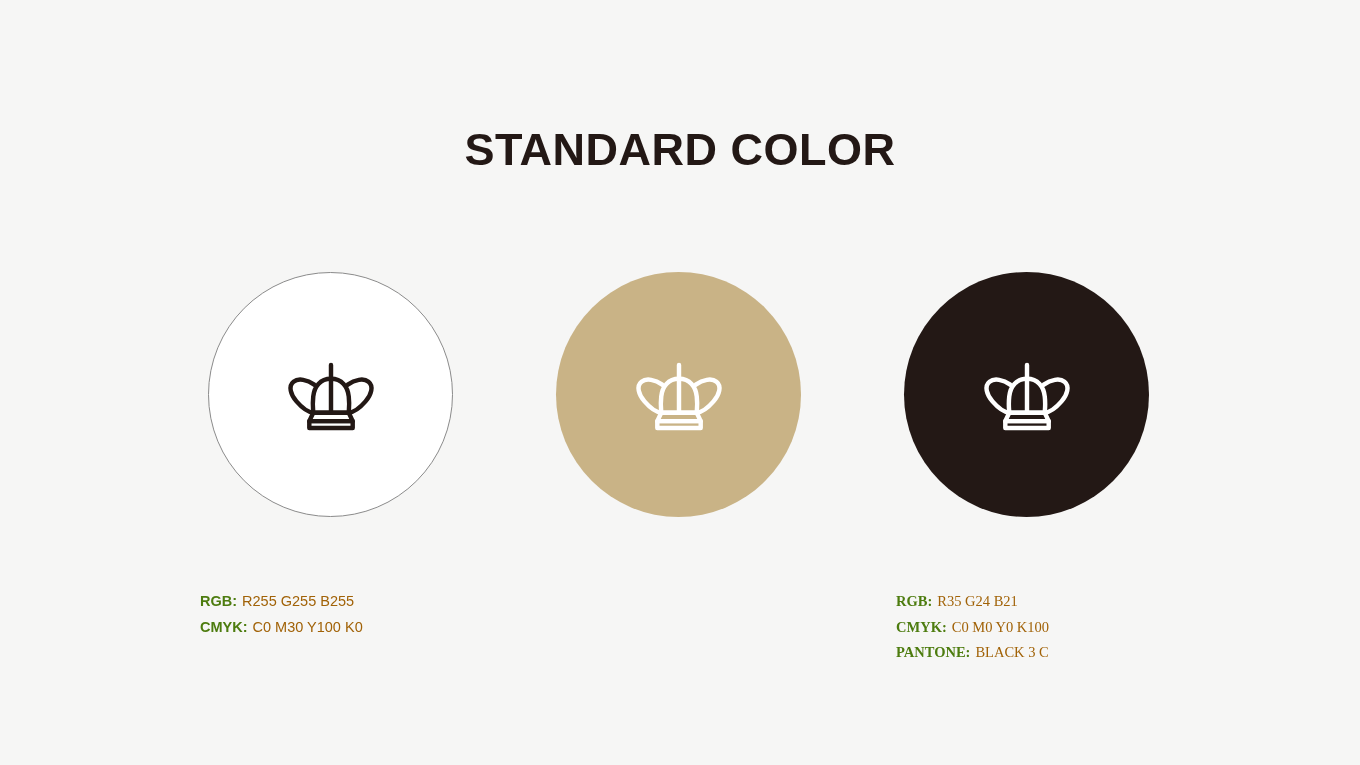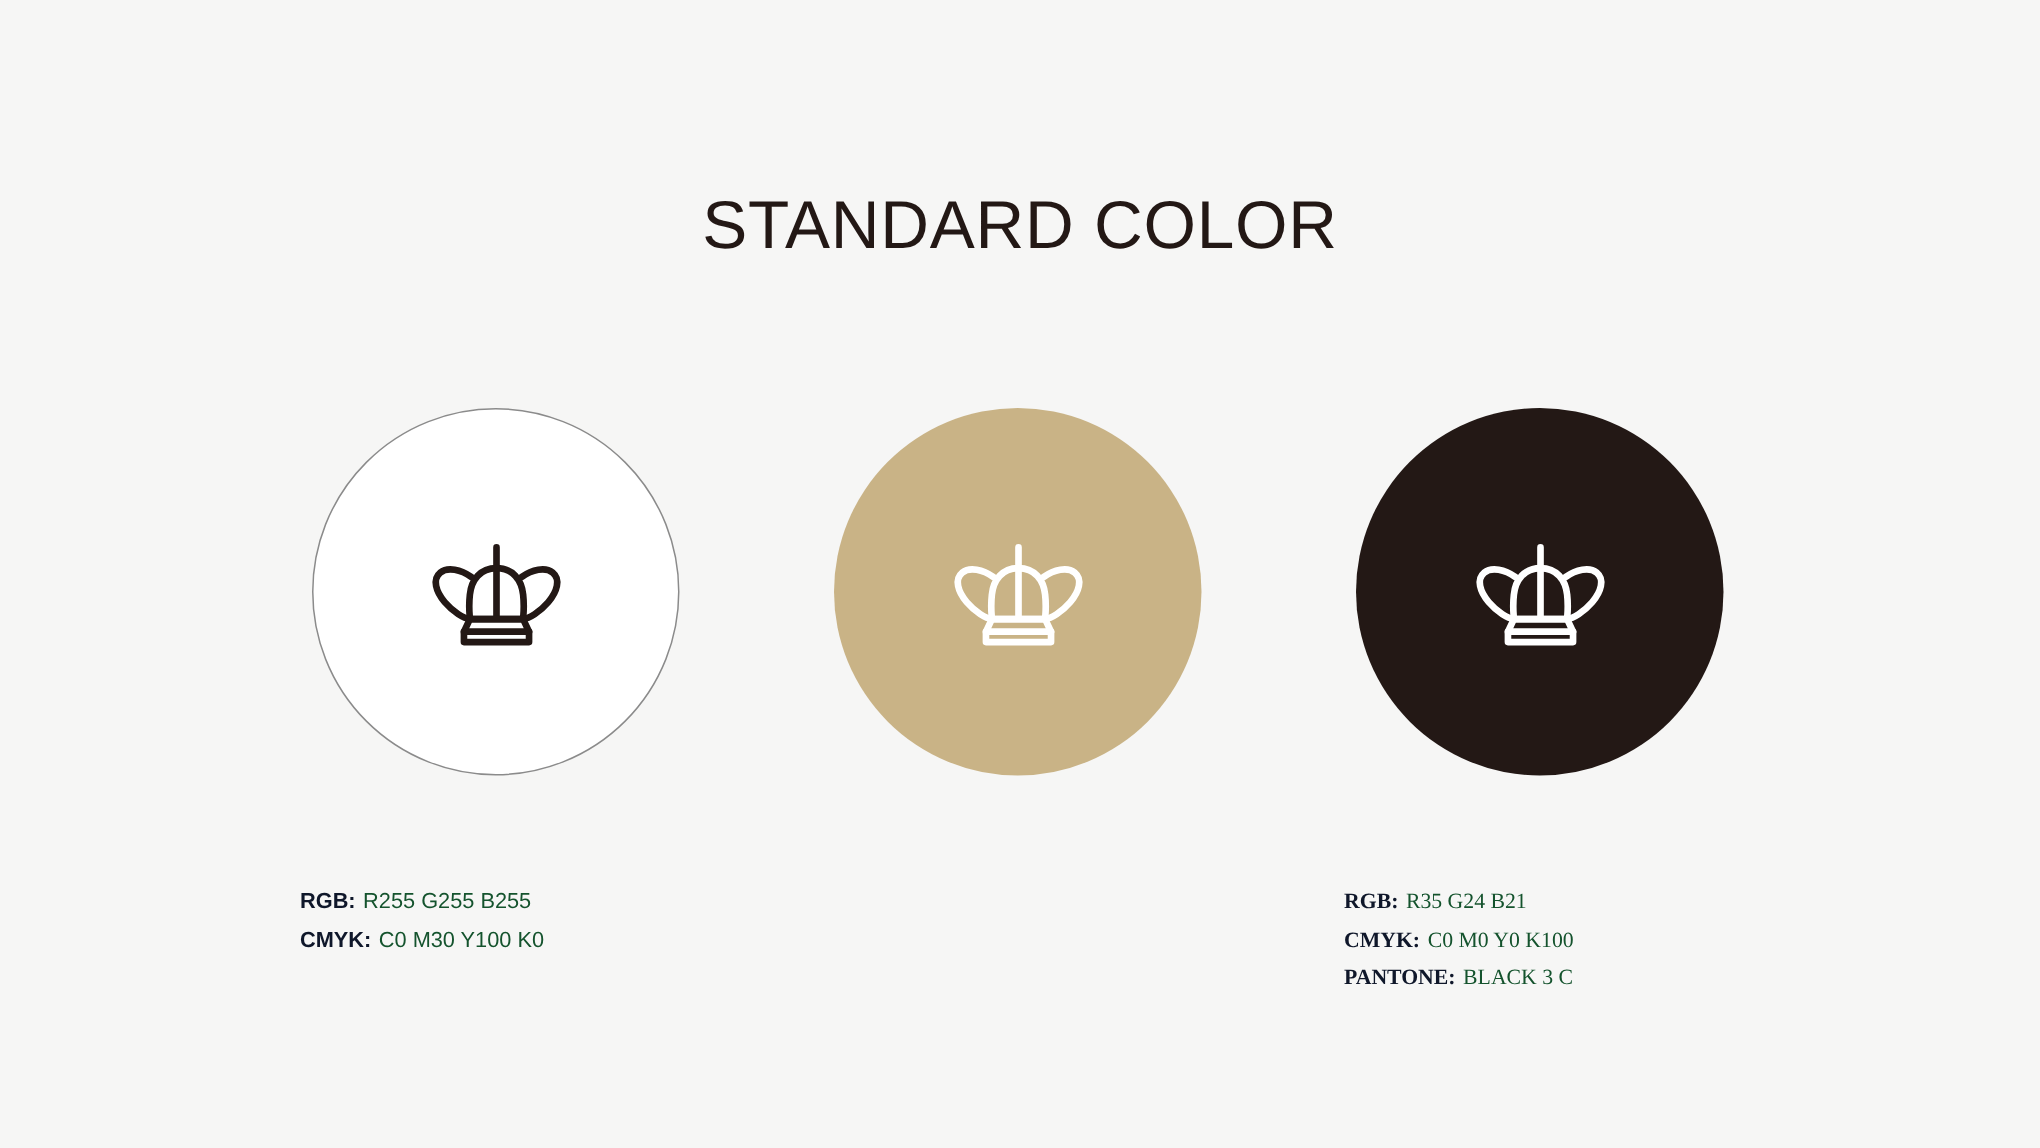--- a/index.html
+++ b/index.html
@@ -15,21 +15,21 @@
     position: relative;
   }
 
   .page-title {
     position: absolute;
     top: 122px;
     left: 0;
     width: 1360px;
     text-align: center;
     font-size: 45px;
-    font-weight: normal;
+    font-weight: bold;
     letter-spacing: 0.5px;
     color: #231815;
     line-height: 56px;
     white-space: nowrap;
   }
 
   .swatch-row {
     position: absolute;
     top: 272px;
     left: 0;
@@ -86,26 +86,26 @@
 
   .spec-line {
     font-size: 14.5px;
     line-height: 25.5px;
     white-space: nowrap;
     color: #6e6e6e;
   }
 
   .spec-label {
     font-weight: bold;
-    color: #0f172a;
+    color: #4d7c0f;
     margin-right: 5px;
   }
 
   .spec-value {
-    color: #14532d;
+    color: #a16207;
     font-weight: normal;
   }
 </style>
 </head>
 <body>
 
 <div class="page-title">STANDARD COLOR</div>
 
 <div class="swatch-row">
 

